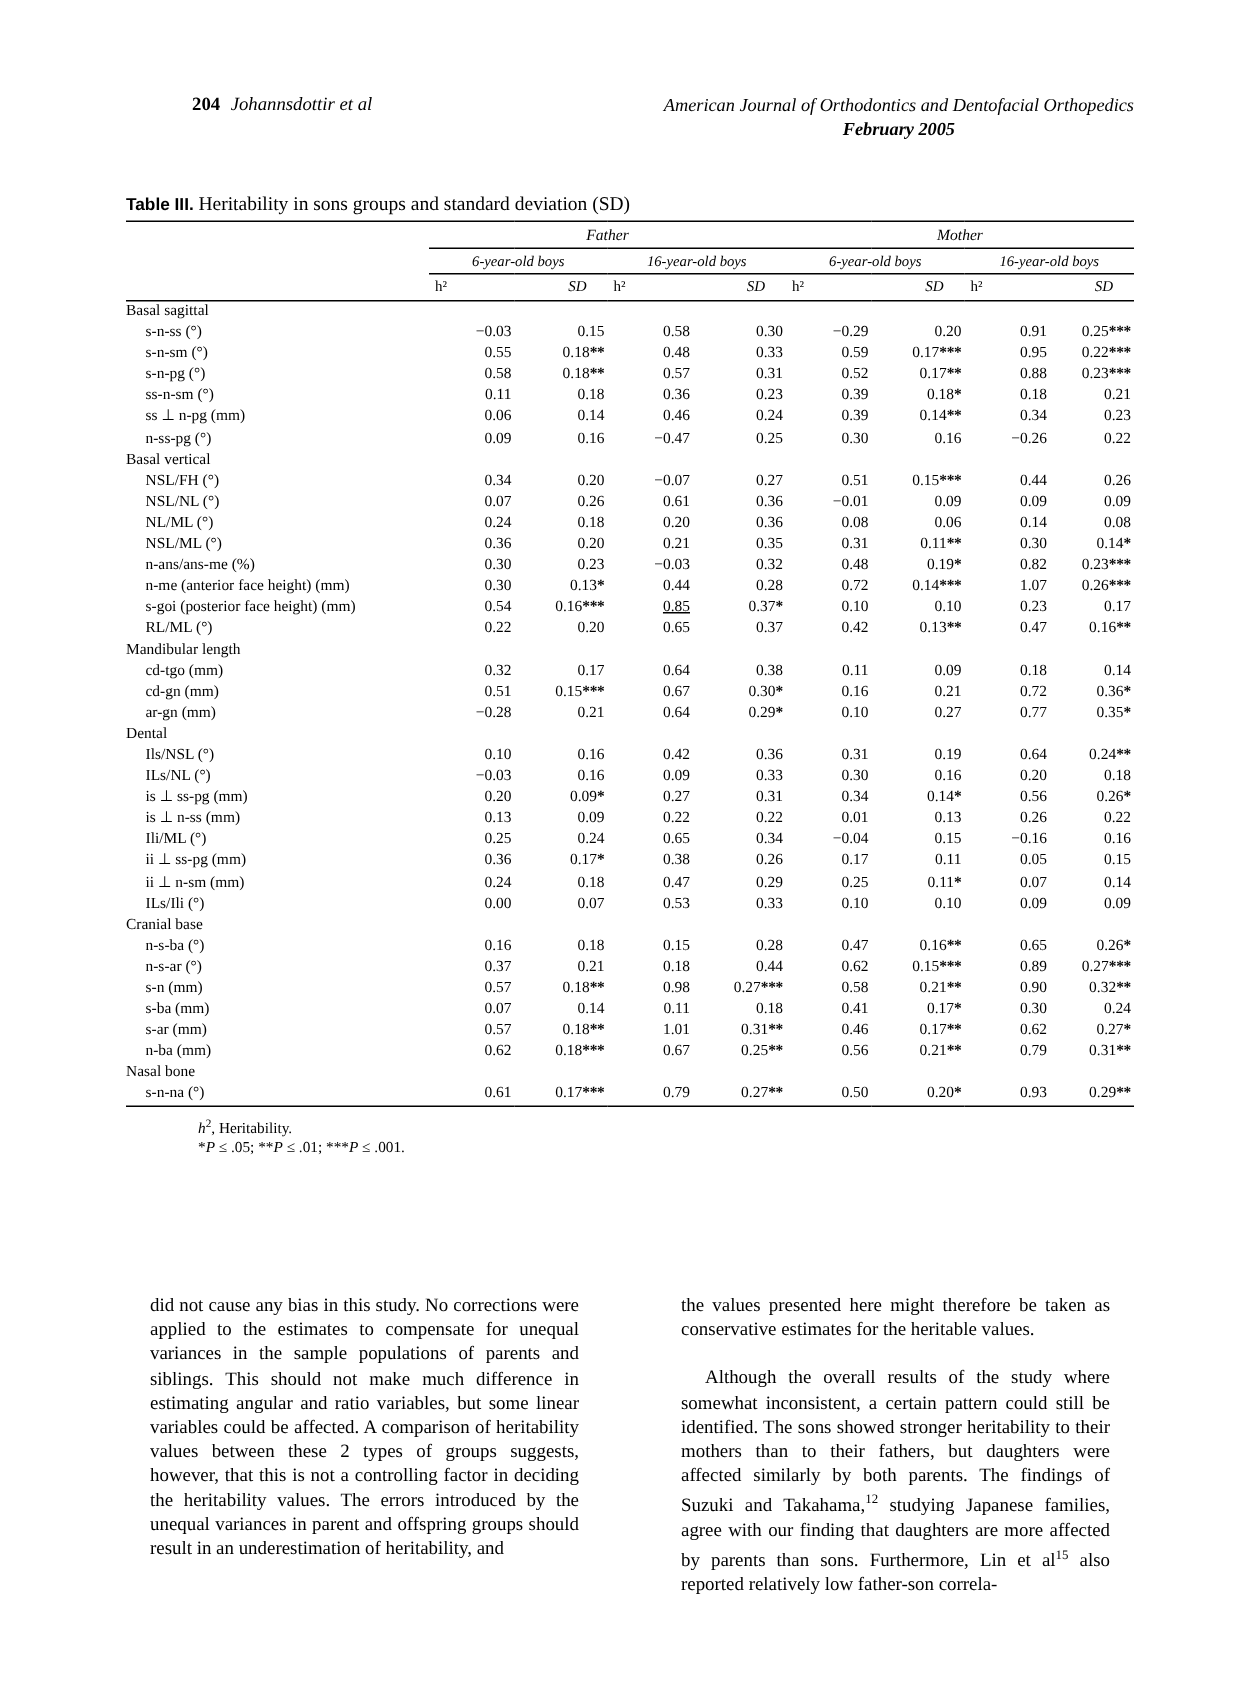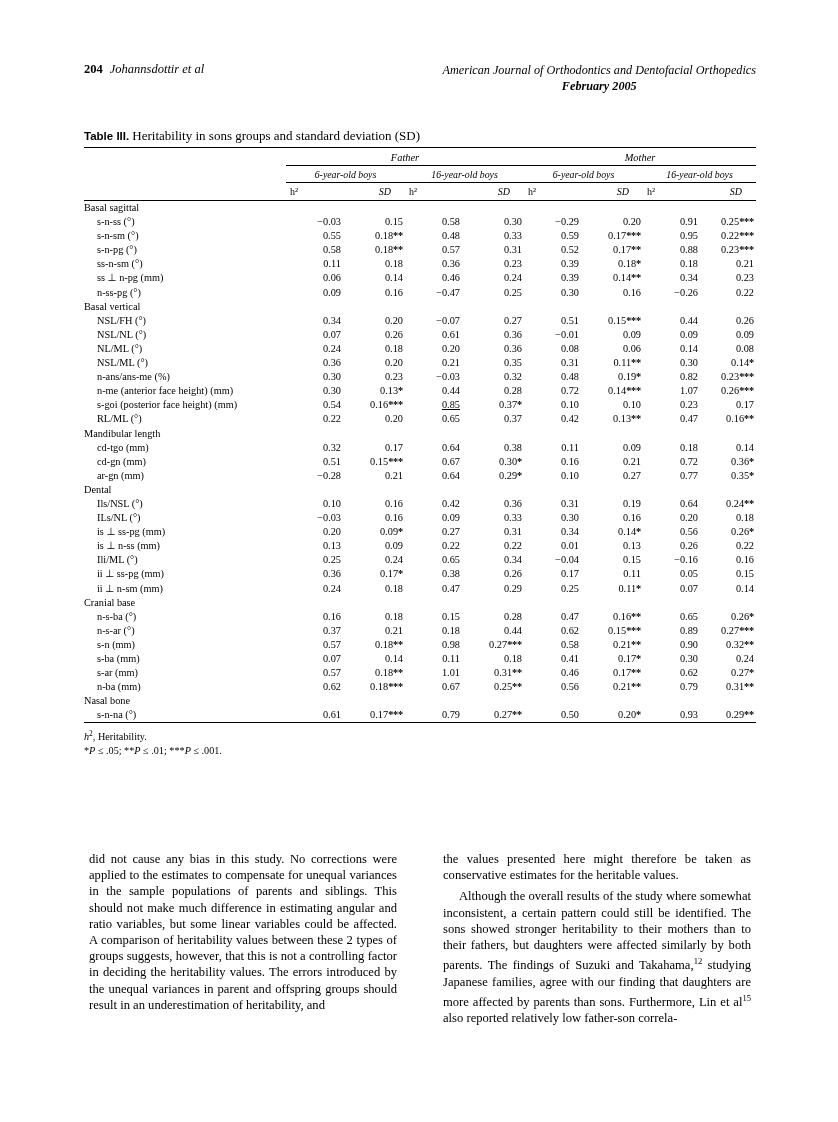--- a/index.html
+++ b/index.html
@@ -28,20 +28,21 @@
     left: 84px;
     top: 62px;
     width: 672px;
     display: flex;
     justify-content: space-between;
     align-items: flex-start;
   }
   .runhead-left {
     font-size: 12.5px;
     white-space: nowrap;
+    margin-left: 44px;
   }
   .runhead-left .pageno {
     font-weight: bold;
     font-style: normal;
     margin-right: 7px;
     font-size: 12.5px;
   }
   .runhead-left .authors {
     font-style: italic;
   }
@@ -137,40 +138,41 @@
     line-height: 14.1px;
     white-space: nowrap;
   }
   tr.section td.lbl { padding-left: 0; }
   tr.item td.lbl { padding-left: 13px; }
 
   .foot {
     font-size: 10.2px;
     line-height: 13.5px;
     padding-top: 4px;
+    margin-left: 48px;
   }
   .foot .it { font-style: italic; }
   .foot sup { font-size: 7.5px; vertical-align: super; }
 
   
   .cols {
     position: absolute;
     left: 84px;
     top: 846px;
     width: 672px;
     display: flex;
     justify-content: space-between;
   }
   .col {
     width: 318px;
     font-size: 12.6px;
     line-height: 16.2px;
     text-align: justify;
   }
-  .col p { margin: 5px; }
+  .col p { margin: 16px; }
   .col p.indent { text-indent: 16px; }
   .col sup { font-size: 8.6px; vertical-align: super; }
 </style>
 </head>
 <body>
 <div class="page">
 
 <div class="runhead">
   <div class="runhead-left">
     <span class="pageno">204</span><span class="authors">Johannsdottir et al</span>
@@ -511,20 +513,31 @@
             <td class="lbl">ii ⊥ n-sm (mm)</td>
             <td class="num" style="padding-right: 22px;">0.24</td>
             <td class="num" style="padding-right: 14px;">0.18</td>
             <td class="num" style="padding-right: 22px;">0.47</td>
             <td class="num" style="padding-right: 14px;">0.29</td>
             <td class="num" style="padding-right: 22px;">0.25</td>
             <td class="num" style="padding-right: 14px;">0.11<span class="star">*</span></td>
             <td class="num" style="padding-right: 22px;">0.07</td>
             <td class="num" style="padding-right: 14px;">0.14</td>
           </tr>
+          <tr class="item">
+            <td class="lbl">ILs/Ili (°)</td>
+            <td class="num" style="padding-right: 22px;">0.00</td>
+            <td class="num" style="padding-right: 14px;">0.07</td>
+            <td class="num" style="padding-right: 22px;">0.53</td>
+            <td class="num" style="padding-right: 14px;">0.33</td>
+            <td class="num" style="padding-right: 22px;">0.10</td>
+            <td class="num" style="padding-right: 14px;">0.10</td>
+            <td class="num" style="padding-right: 22px;">0.09</td>
+            <td class="num" style="padding-right: 14px;">0.09</td>
+          </tr>
           <tr class="section">
             <td class="lbl">Cranial base</td>
             <td colspan="8"></td>
           </tr>
           <tr class="item">
             <td class="lbl">n-s-ba (°)</td>
             <td class="num" style="padding-right: 22px;">0.16</td>
             <td class="num" style="padding-right: 14px;">0.18</td>
             <td class="num" style="padding-right: 22px;">0.15</td>
             <td class="num" style="padding-right: 14px;">0.28</td>

